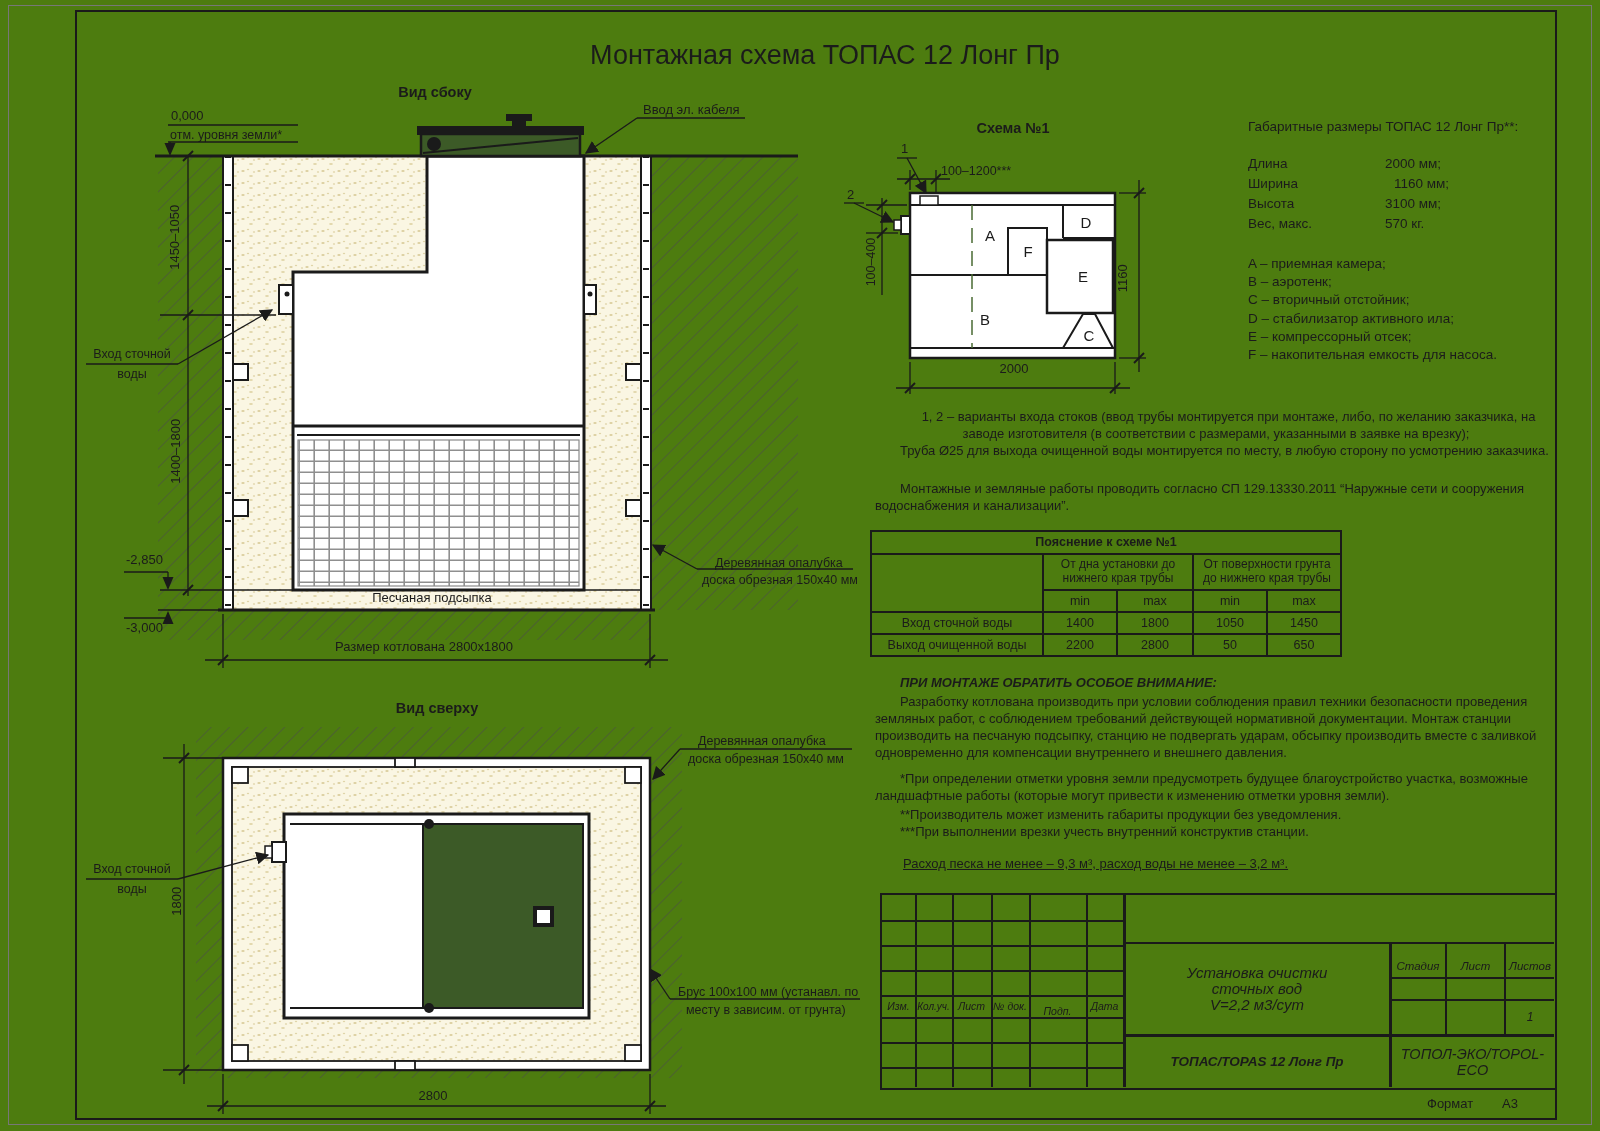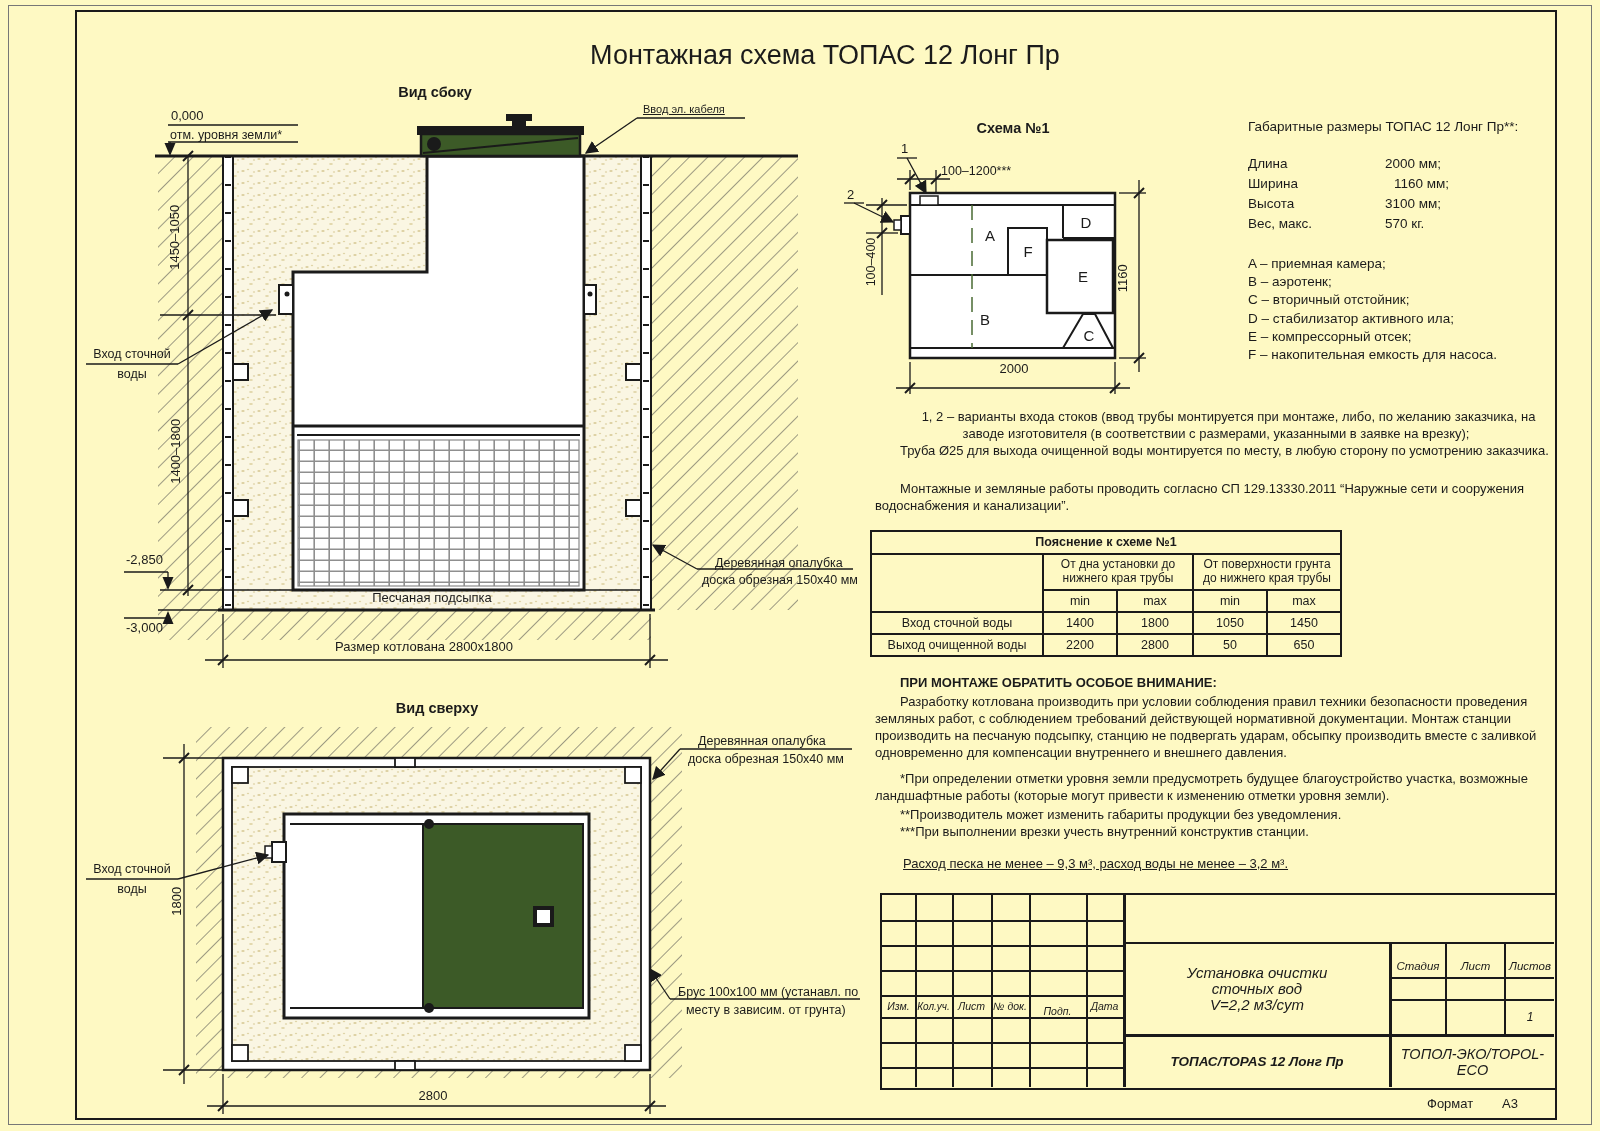--- a/index.html
+++ b/index.html
@@ -1,16 +1,16 @@
 <!DOCTYPE html>
 <html><head>
 <meta charset="utf-8">
 <style>
   html,body{margin:0;padding:0;background:#e8e8e8;}
-  .page{position:relative;width:1600px;height:1131px;background:#fef9c3;
+  .page{position:relative;width:1600px;height:1131px;background:#4d7c0f;
         font-family:"Liberation Sans",sans-serif;color:#1b1b1b;overflow:hidden;}
   .ob{position:absolute;left:8px;top:5px;right:8px;bottom:6px;border:1.5px solid #777;}
   .fr{position:absolute;left:75px;top:10px;width:1482px;height:1110px;border:2px solid #1a1a1a;box-sizing:border-box;}
   svg.lw{position:absolute;left:0;top:0;}
   .t{position:absolute;white-space:nowrap;font-size:13px;line-height:1.12;}
   .c{text-align:center;}
   .b{font-weight:bold;}
   .u{text-decoration:underline;}
   .rot{transform:rotate(-90deg);}
   .blk{position:absolute;left:875px;width:682px;font-size:13px;line-height:17px;white-space:normal;text-indent:25px;}
@@ -200,21 +200,21 @@
     </g>
   </svg>
 
   <div class="t" style="left:500px;top:40px;width:650px;font-size:27px;">
       <span class="c" style="display:block">Монтажная схема ТОПАС 12 Лонг Пр</span>
     </div>
 
   <div class="t b c" style="left:355px;top:84px;width:160px;font-size:14.5px;">Вид сбоку</div>
   <div class="t" style="left:171px;top:109px;">0,000</div>
   <div class="t" style="left:170px;top:128px;font-size:12.5px;">отм. уровня земли*</div>
-  <div class="t" style="left:643px;top:103px;font-size:11px;text-decoration:underline;">Ввод эл. кабеля</div>
+  <div class="t" style="left:643px;top:103px;font-size:13px;">Ввод эл. кабеля</div>
   <div class="t c rot" style="left:135px;top:230px;width:80px;">1450–1050</div>
   <div class="t c rot" style="left:136px;top:444px;width:80px;">1400–1800</div>
   <div class="t c" style="left:86px;top:347px;width:92px;font-size:12.5px;">Вход сточной</div>
   <div class="t c" style="left:86px;top:367px;width:92px;font-size:12.5px;">воды</div>
   <div class="t" style="left:126px;top:553px;">-2,850</div>
   <div class="t" style="left:126px;top:621px;">-3,000</div>
   <div class="t" style="left:715px;top:556px;font-size:12.5px;">Деревянная опалубка</div>
   <div class="t" style="left:702px;top:573px;font-size:12.5px;">доска обрезная 150x40 мм</div>
   <div class="t c" style="left:352px;top:591px;width:160px;">Песчаная подсыпка</div>
   <div class="t c" style="left:324px;top:640px;width:200px;">Размер котлована 2800x1800</div>
@@ -296,21 +296,21 @@
     <tr style="height:22px">
       <td>Выход очищенной воды</td>
       <td>2200</td>
       <td>2800</td>
       <td>50</td>
       <td>650</td>
     </tr>
   </tbody>
     </table>
 
-  <div class="t b" style="left:900px;top:676px;">ПРИ МОНТАЖЕ ОБРАТИТЬ ОСОБОЕ ВНИМАНИЕ:</div>
+  <div class="t b" style="left:900px;top:676px;font-style:italic;">ПРИ МОНТАЖЕ ОБРАТИТЬ ОСОБОЕ ВНИМАНИЕ:</div>
   <div class="blk" style="top:693px;">Разработку котлована производить при условии соблюдения правил техники безопасности проведения земляных работ, с соблюдением требований действующей нормативной документации. Монтаж станции производить на песчаную подсыпку, станцию не подвергать ударам, обсыпку производить вместе с заливкой одновременно для компенсации внутреннего и внешнего давления.</div>
   <div class="blk" style="top:770px;">*При определении отметки уровня земли предусмотреть будущее благоустройство участка, возможные ландшафтные работы (которые могут привести к изменению отметки уровня земли).</div>
   <div class="blk" style="top:806px;">**Производитель может изменить габариты продукции без уведомления.</div>
   <div class="blk" style="top:823px;">***При выполнении врезки учесть внутренний конструктив станции.</div>
   <div class="t u" style="left:903px;top:857px;">Расход песка не менее – 9,3 м³, расход воды не менее – 3,2 м³.</div>
 
   <div class="stamp">
 
     <div class="ln" style="left:33px;top:0;width:1.8px;height:192px"></div>
     <div class="ln" style="left:70px;top:0;width:1.8px;height:192px"></div>

